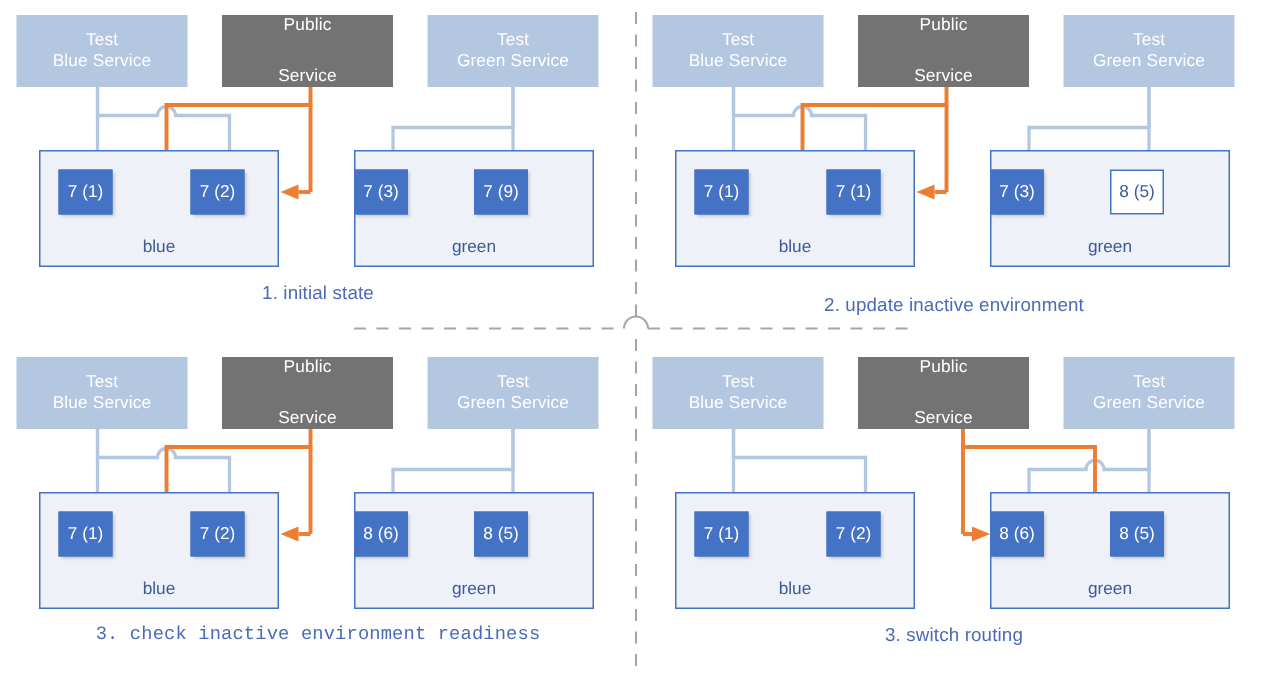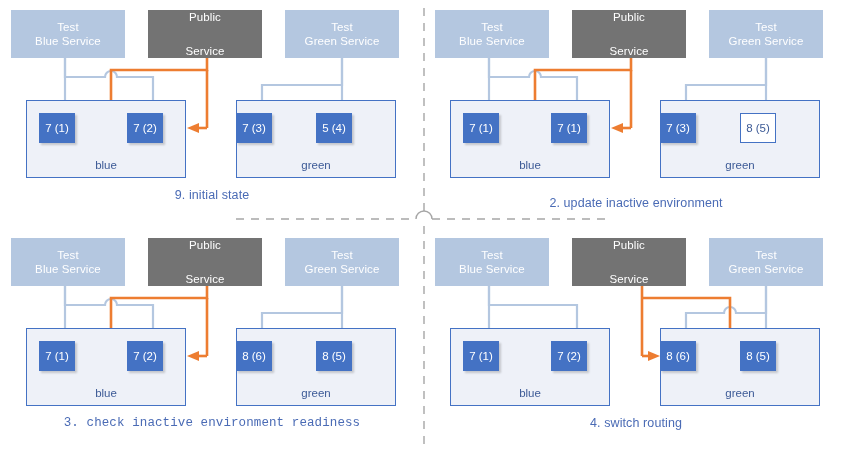--- a/index.html
+++ b/index.html
@@ -158,23 +158,23 @@
     <div class="env-box" style="left:26px; top:100px; width:160px; height:78px;">
       <span class="env-label">blue</span>
     </div>
     <div class="vbox filled" style="left:39px; top:113px;">7 (1)</div>
     <div class="vbox filled" style="left:127px; top:113px;">7 (2)</div>
 
     <div class="env-box" style="left:236px; top:100px; width:160px; height:78px;">
       <span class="env-label">green</span>
     </div>
     <div class="vbox filled" style="left:236px; top:113px;">7 (3)</div>
-    <div class="vbox filled" style="left:316px; top:113px;">5 (4)</div>
-
-    <div class="caption" style="top:188px;">9. initial state</div>
+    <div class="vbox filled" style="left:316px; top:113px;">7 (9)</div>
+
+    <div class="caption" style="top:188px;">1. initial state</div>
   </div>
 
   <div class="panel" id="panel-2">
 
     <svg class="svg-layer" viewBox="0 0 424 228">
       <path d="M65,58 L65,103" stroke="#b4c7e0" stroke-width="2.2" fill="none"></path>
       <polygon points="60,103 70,103 65,113" fill="#b4c7e0"></polygon>
       <path d="M65,58 L65,77 L105,77 A6,6 0 0 1 117,77 L153,77 L153,103" stroke="#b4c7e0" stroke-width="2.2" fill="none"></path>
       <polygon points="148,103 158,103 153,113" fill="#b4c7e0"></polygon>
 
@@ -307,21 +307,21 @@
     </div>
     <div class="vbox filled" style="left:39px; top:113px;">7 (1)</div>
     <div class="vbox filled" style="left:127px; top:113px;">7 (2)</div>
 
     <div class="env-box" style="left:236px; top:100px; width:160px; height:78px;">
       <span class="env-label">green</span>
     </div>
     <div class="vbox filled" style="left:236px; top:113px;">8 (6)</div>
     <div class="vbox filled" style="left:316px; top:113px;">8 (5)</div>
 
-    <div class="caption" style="top:188px;">4. switch routing</div>
+    <div class="caption" style="top:188px;">3. switch routing</div>
   </div>
 
   <svg class="divider" style="left:0; top:0; width:848px; height:456px;" viewBox="0 0 848 456">
 
     <path d="M424,8 L424,212" stroke="#a6a6a6" stroke-width="1.4" stroke-dasharray="8,7" fill="none"></path>
     <path d="M424,226 L424,450" stroke="#a6a6a6" stroke-width="1.4" stroke-dasharray="8,7" fill="none"></path>
 
     <path d="M236,219 L416,219" stroke="#a6a6a6" stroke-width="1.4" stroke-dasharray="8,7" fill="none"></path>
 
     <path d="M416,219 A8,8 0 0 1 432,219" stroke="#a6a6a6" stroke-width="1.4" fill="none"></path>

